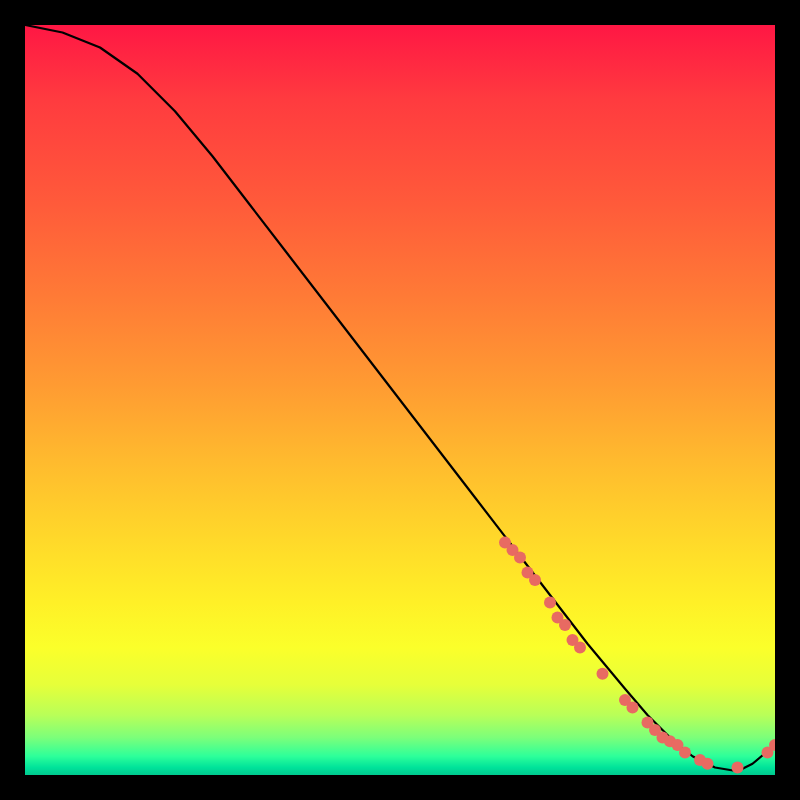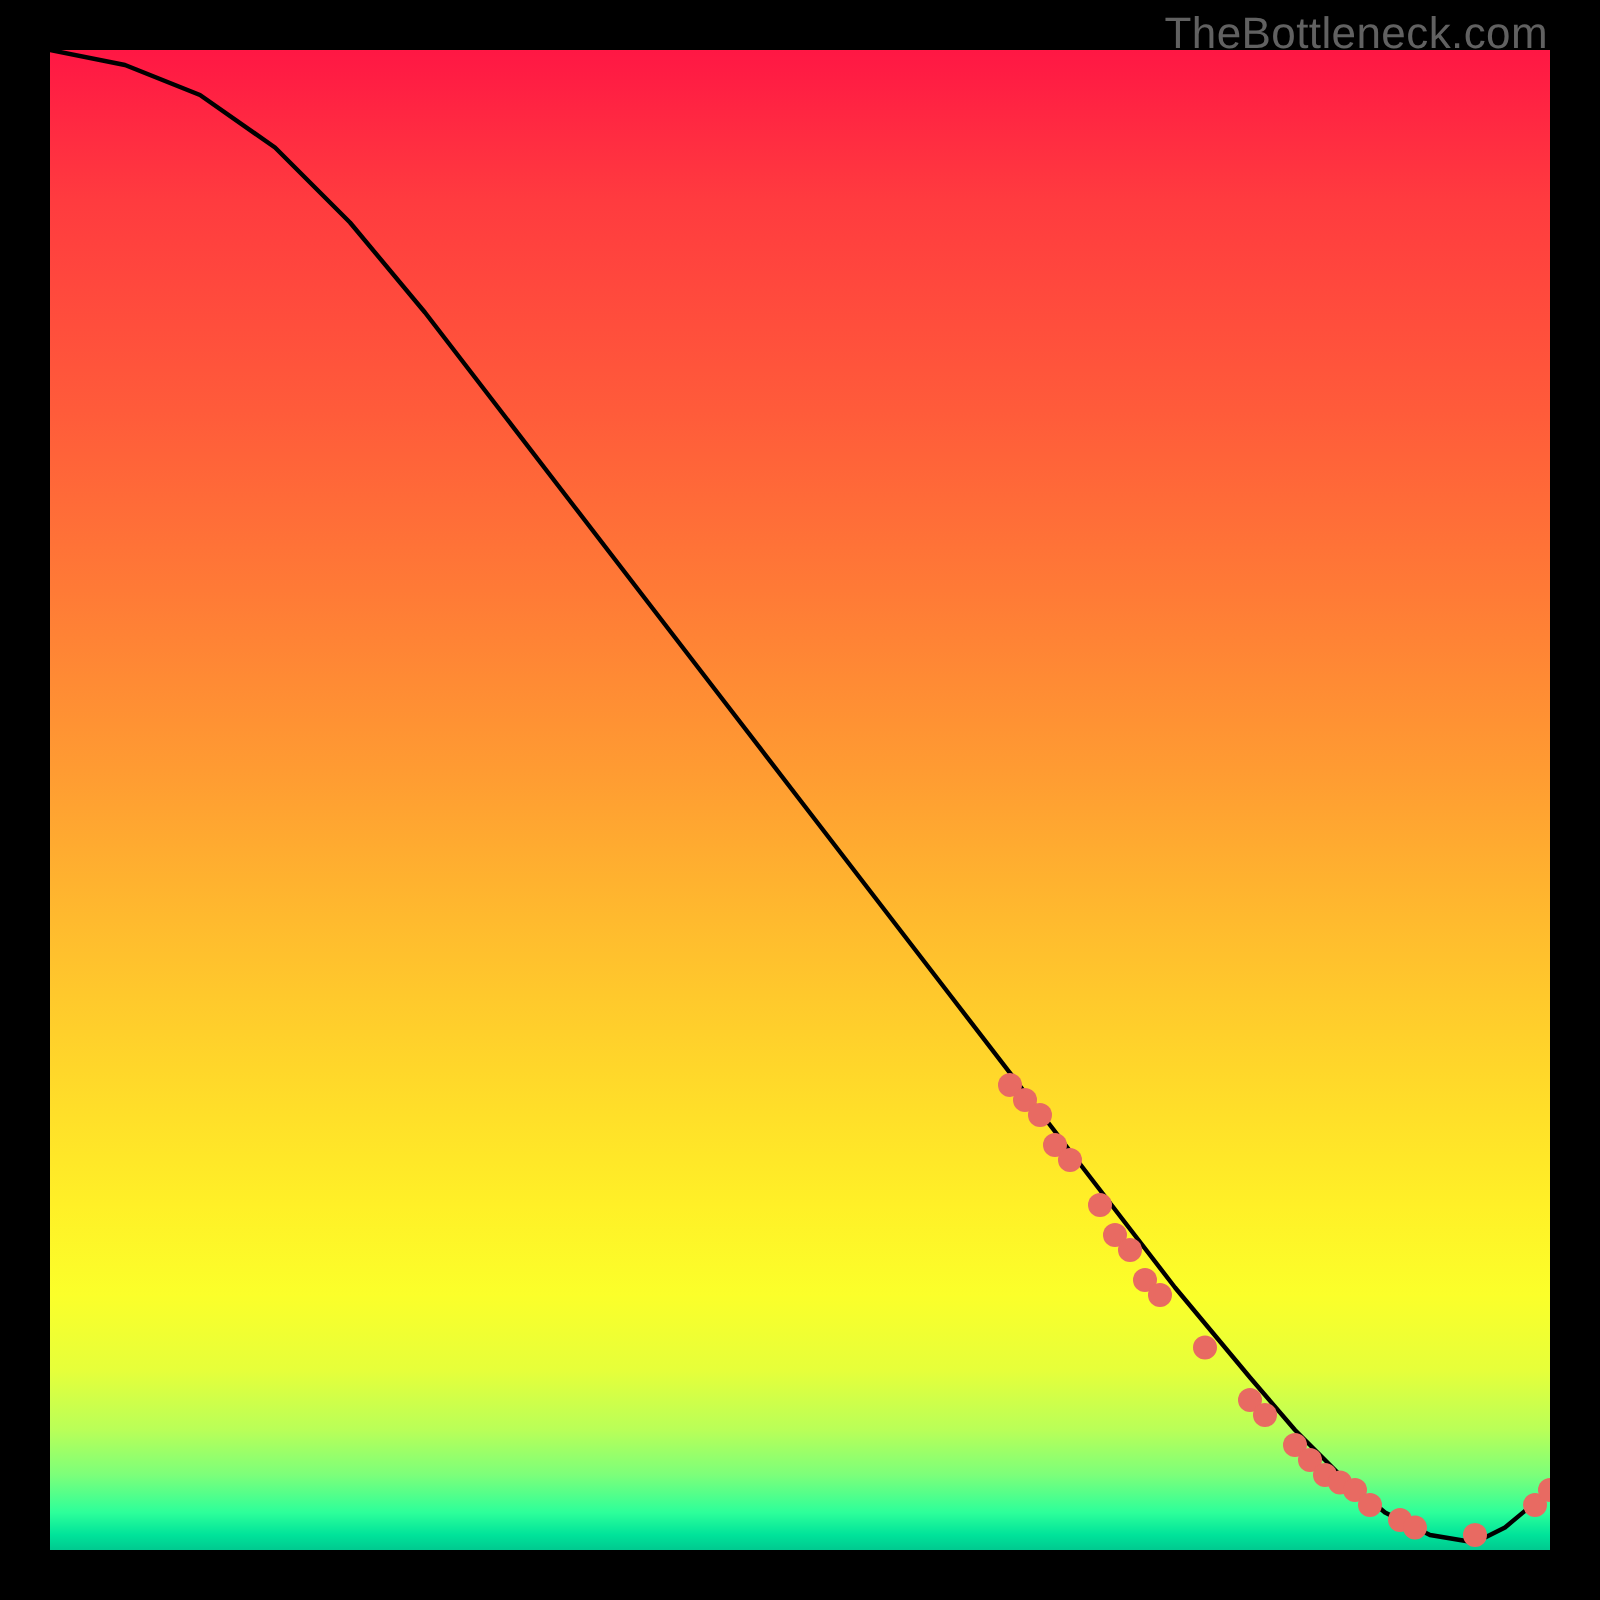--- a/index.html
+++ b/index.html
@@ -91,15 +91,14 @@
           <circle cx="660.00" cy="727.50" r="6" fill="#e86a62"></circle>
           <circle cx="675.00" cy="735.00" r="6" fill="#e86a62"></circle>
           <circle cx="682.50" cy="738.75" r="6" fill="#e86a62"></circle>
           <circle cx="712.50" cy="742.50" r="6" fill="#e86a62"></circle>
           <circle cx="742.50" cy="727.50" r="6" fill="#e86a62"></circle>
           <circle cx="750.00" cy="720.00" r="6" fill="#e86a62"></circle>
         </g>
     </svg>
   </div>
 
-  <div class="watermark">TheBottleneck.com</div>
 
 </div>
 
 </body></html>

